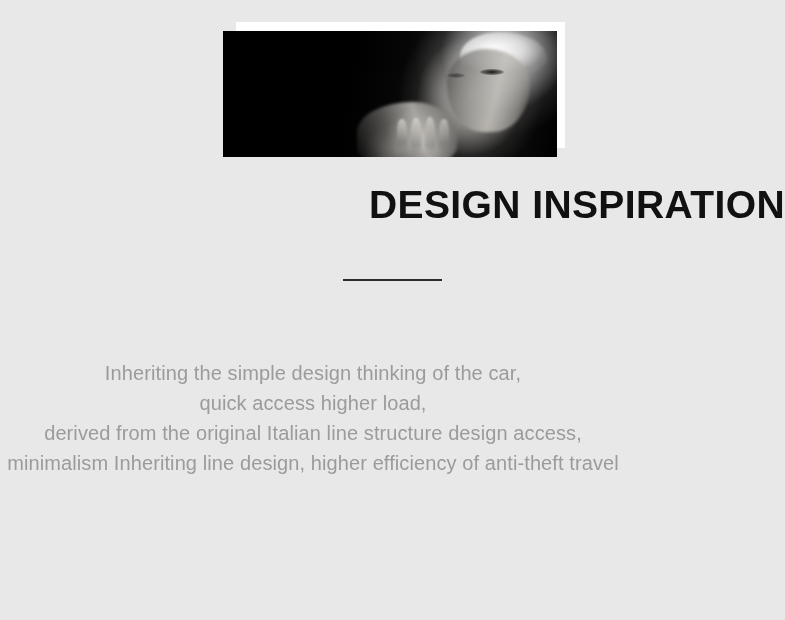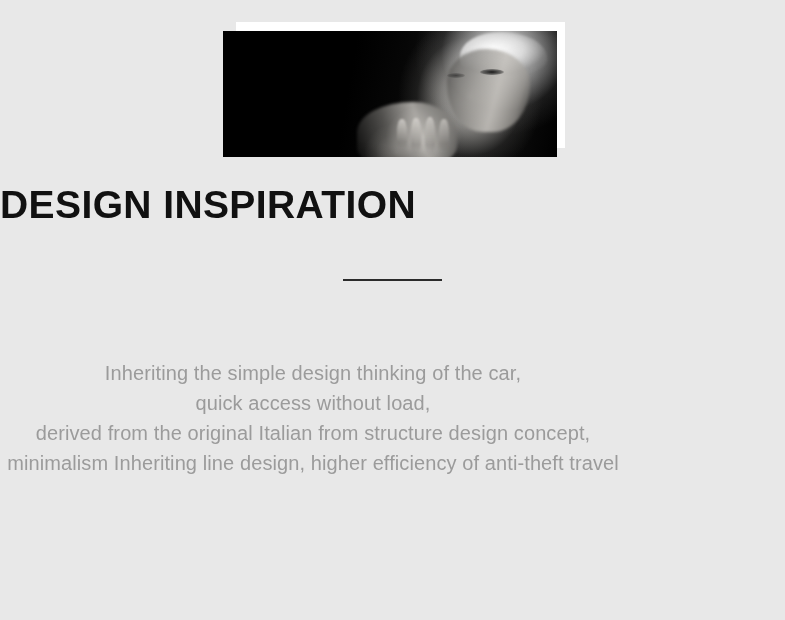--- a/index.html
+++ b/index.html
@@ -151,21 +151,21 @@
       radial-gradient(ellipse 115% 118% at 70% 46%,
         rgba(0,0,0,0) 42%, rgba(0,0,0,0.45) 78%, rgba(0,0,0,0.82) 100%);
   }
 
   
   .heading {
     position: absolute;
     left: 0;
     top: 183px;
     width: 785px;
-    text-align: left;
+    text-align: right;
     font-size: 39px;
     font-weight: bold;
     letter-spacing: 0.4px;
     color: #111111;
     line-height: 44px;
     white-space: nowrap;
   }
 
   
   .divider-wrap {
@@ -225,18 +225,18 @@
   </div>
 
   <div class="heading">DESIGN INSPIRATION</div>
 
   <div class="divider-wrap">
     <div class="divider"></div>
   </div>
 
   <div class="copy">
     <span class="copy-line">Inheriting the simple design thinking of the car,</span>
-    <span class="copy-line">quick access without load,</span>
-    <span class="copy-line">derived from the original Italian from structure design concept,</span>
+    <span class="copy-line">quick access higher load,</span>
+    <span class="copy-line">derived from the original Italian line structure design access,</span>
     <span class="copy-line">minimalism Inheriting line design, higher efficiency of anti-theft travel</span>
   </div>
 
 </div>
 
 </body></html>

